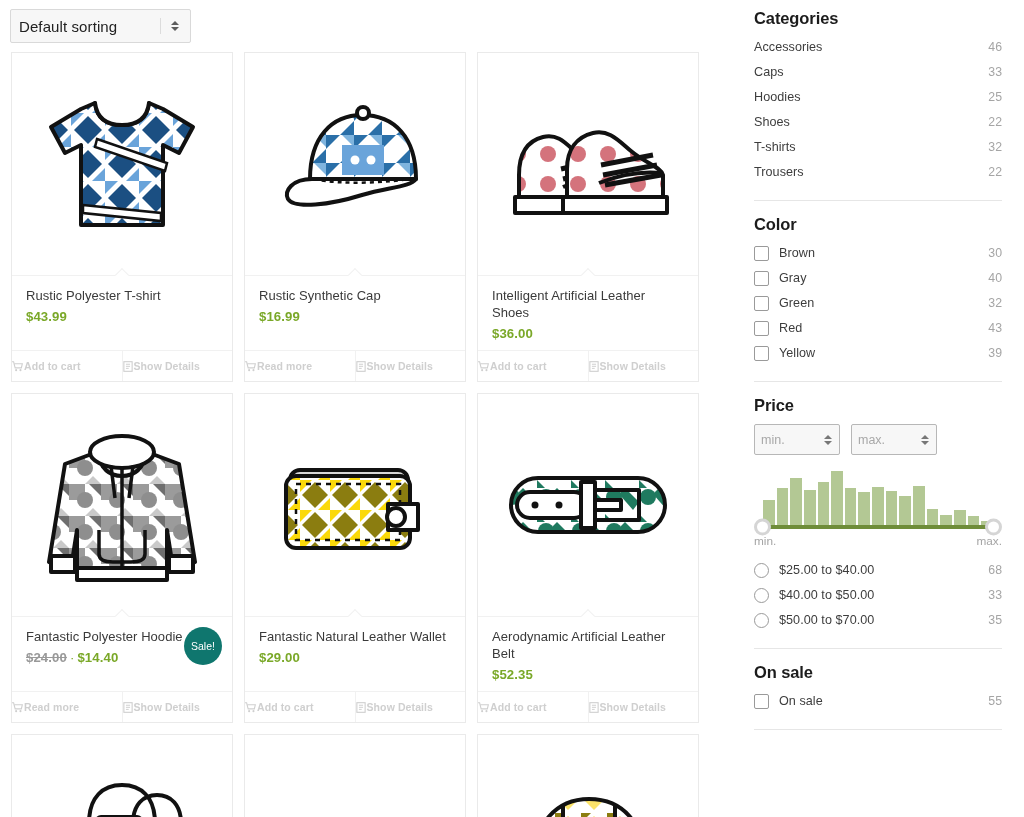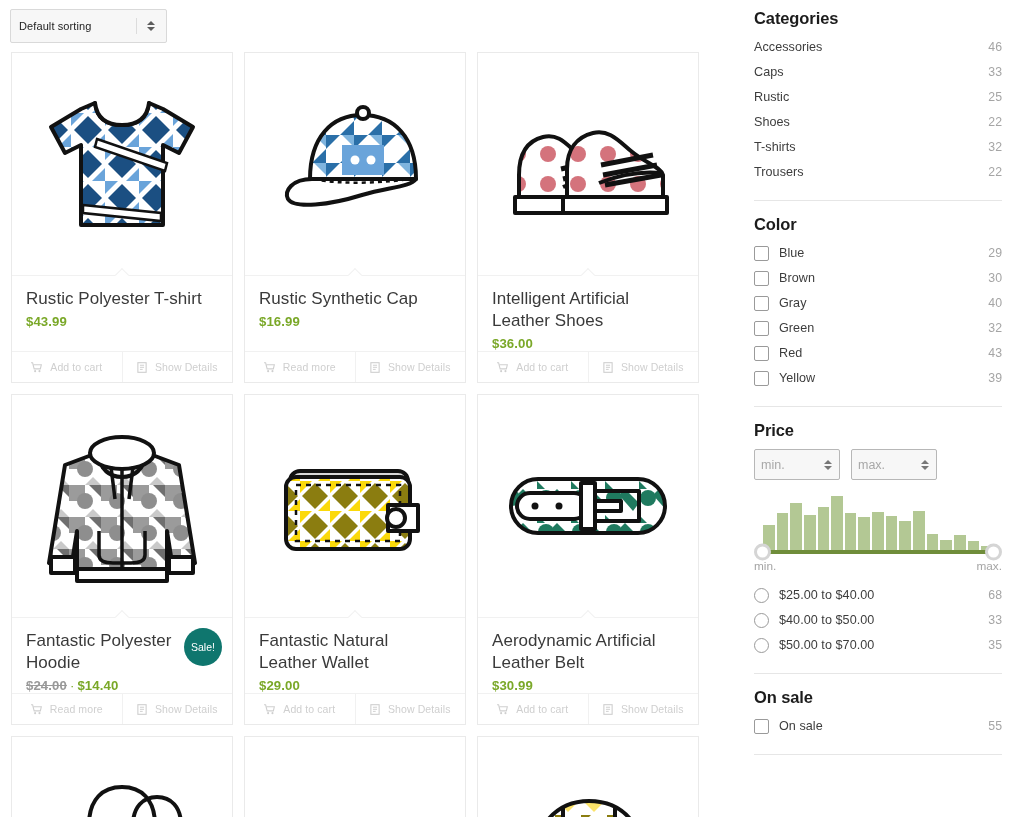--- a/index.html
+++ b/index.html
@@ -22,26 +22,26 @@
     overflow: hidden;
   }
   .toolbar {
     padding: 9px 0 0 10px;
     height: 52px;
   }
   .sort-select {
     position: relative;
     display: inline-flex;
     align-items: center;
-    width: 157px;
+    width: 181px;
     height: 30px;
     background: #f7f7f7;
     border: 1px solid #d9d9d9;
     border-radius: 2px;
-    font-size: 11px;
+    font-size: 15px;
     color: #222;
     padding: 16px 8px;
     cursor: default;
   }
   .sort-select .sort-label { flex: 1; letter-spacing: .1px; }
   .sort-select .sort-sep {
     width: 1px; height: 16px; background: #dcdcdc; margin-right: 9px;
   }
   .sort-arrows {
     display: flex; flex-direction: column; align-items: center; justify-content: center;
@@ -88,21 +88,21 @@
     background: #fff;
     border-left: 1px solid #f1f1f1;
     border-top: 1px solid #f1f1f1;
   }
   .card .info {
     padding: 12px 14px 0 14px;
     min-height: 74px;
     position: relative;
   }
   .prod-title {
-    font-size: 17px;
+    font-size: 13px;
     color: #3a3a3a;
     line-height: 1.3;
     margin: 0 0 4px 0;
     letter-spacing: .05px;
   }
   .prod-price {
     font-size: 13.2px;
     font-weight: bold;
     color: #7aa828;
     letter-spacing: .1px;
@@ -128,24 +128,23 @@
   .card .actions {
     display: flex;
     border-top: 1px solid #f1f1f1;
     height: 31px;
     margin-top: auto;
   }
   .card .actions .act {
     flex: 1;
     display: flex;
     align-items: center;
-    justify-content: center;
-    gap: 8px;
+    gap: 1px;
     font-size: 10.5px;
-    font-weight: normal;
+    font-weight: bold;
     color: #cfcfcf;
     letter-spacing: .1px;
   }
   .card .actions .act + .act { border-left: 1px solid #f1f1f1; }
   .act svg { display:block; }
 
   
   .sidebar {
     width: 280px;
     height: 817px;
@@ -732,21 +731,21 @@
               <circle cx="56" cy="85" r="3.5" fill="#111"></circle>
       <rect x="78" y="62" width="14" height="46" fill="#fff" stroke="#111" stroke-width="4" stroke-linejoin="round" stroke-linecap="round"></rect>
       <path d="M92 70 L136 70 L136 100 L92 100" fill="none" stroke="#111" stroke-width="4" stroke-linejoin="round" stroke-linecap="round"></path>
       <rect x="92" y="80" width="26" height="10" fill="#fff" stroke="#111" stroke-width="4" stroke-linejoin="round" stroke-linecap="round"></rect>
     </svg>
           </div>
     <div class="divider-notch"></div>
     <div class="info">
 
       <p class="prod-title">Aerodynamic Artificial Leather Belt</p>
-      <div class="prod-price"><span>$30.99</span></div>
+      <div class="prod-price"><span>$52.35</span></div>
     </div>
     <div class="actions">
       <div class="act">
         <span>
                 <svg width="11" height="11" viewBox="0 0 16 16">
                   <path d="M0 1h2.3l.6 2.2M3 4h12l-1.4 6H4.6L3 4z" fill="none" stroke="#cfcfcf" stroke-width="1.6"></path>
                   <circle cx="6" cy="13.3" r="1.5" fill="#cfcfcf"></circle>
                   <circle cx="12.3" cy="13.3" r="1.5" fill="#cfcfcf"></circle>
                 </svg>
               </span>
@@ -881,21 +880,21 @@
       <ul class="list" id="cat-list">
           <li>
             <span class="lbl">Accessories</span>
             <span class="cnt">46</span>
           </li>
           <li>
             <span class="lbl">Caps</span>
             <span class="cnt">33</span>
           </li>
           <li>
-            <span class="lbl">Rustic</span>
+            <span class="lbl">Hoodies</span>
             <span class="cnt">25</span>
           </li>
           <li>
             <span class="lbl">Shoes</span>
             <span class="cnt">22</span>
           </li>
           <li>
             <span class="lbl">T-shirts</span>
             <span class="cnt">32</span>
           </li>
@@ -904,25 +903,20 @@
             <span class="cnt">22</span>
           </li>
         </ul>
     </div>
 
     <div class="sep"></div>
 
     <div class="widget">
       <h3 class="widget-title">Color</h3>
       <ul class="list" id="color-list">
-          <li>
-            <span class="cbox"></span>
-            <span class="lbl">Blue</span>
-            <span class="cnt">29</span>
-          </li>
           <li>
             <span class="cbox"></span>
             <span class="lbl">Brown</span>
             <span class="cnt">30</span>
           </li>
           <li>
             <span class="cbox"></span>
             <span class="lbl">Gray</span>
             <span class="cnt">40</span>
           </li>

